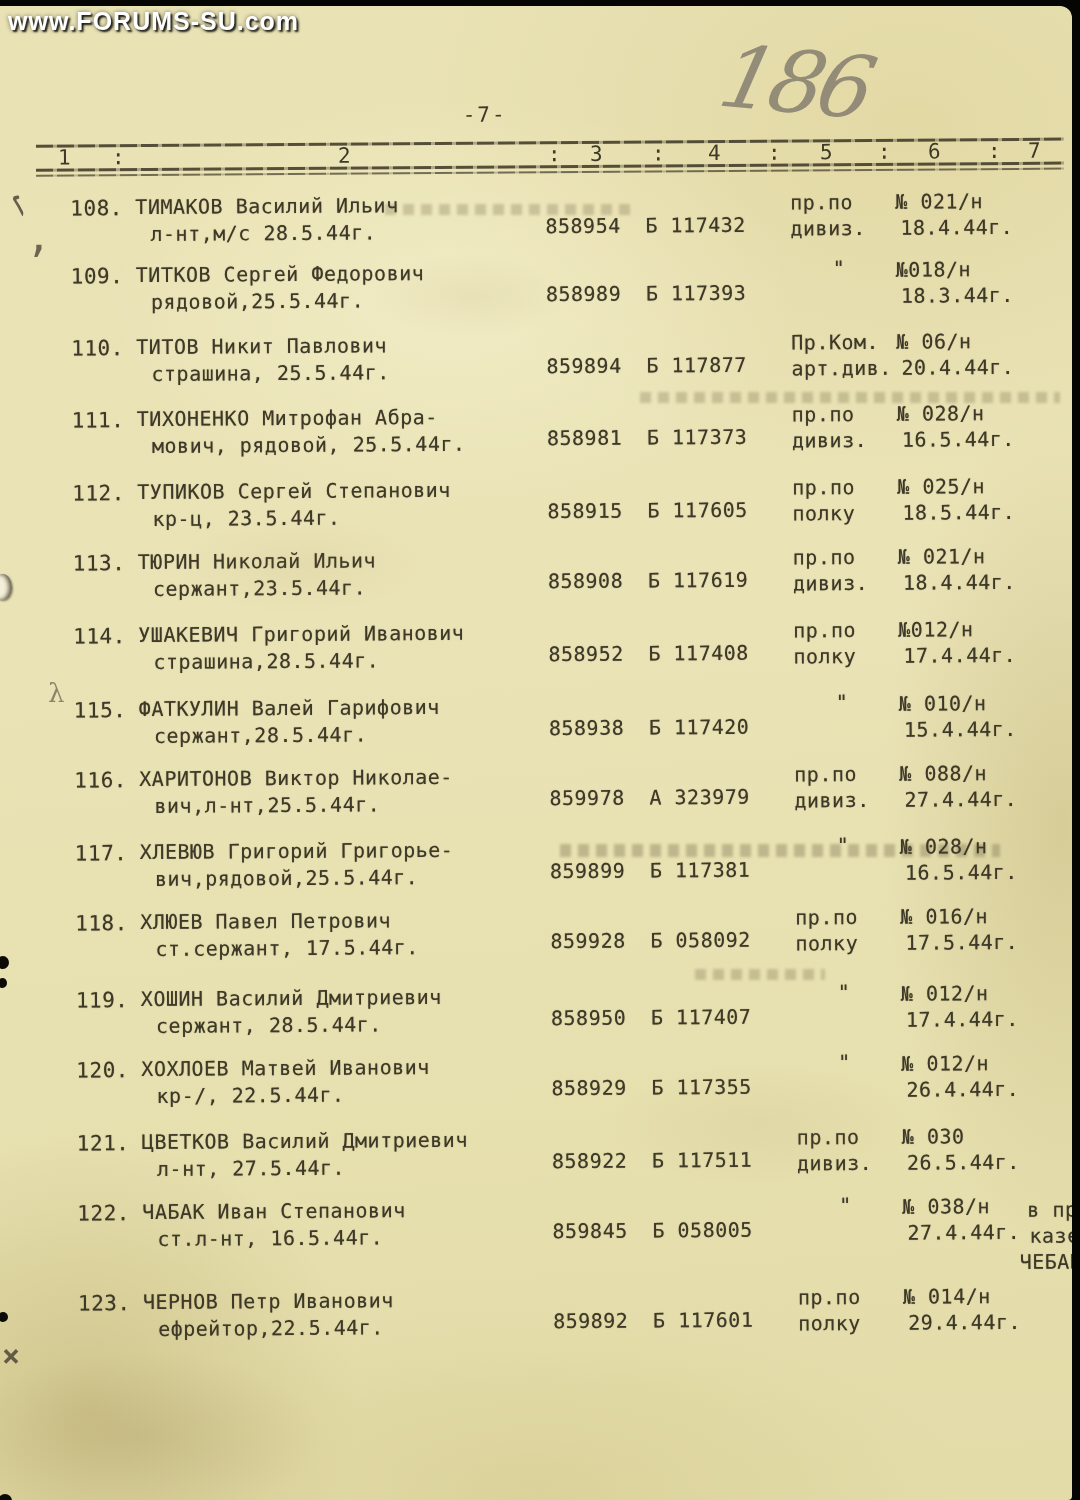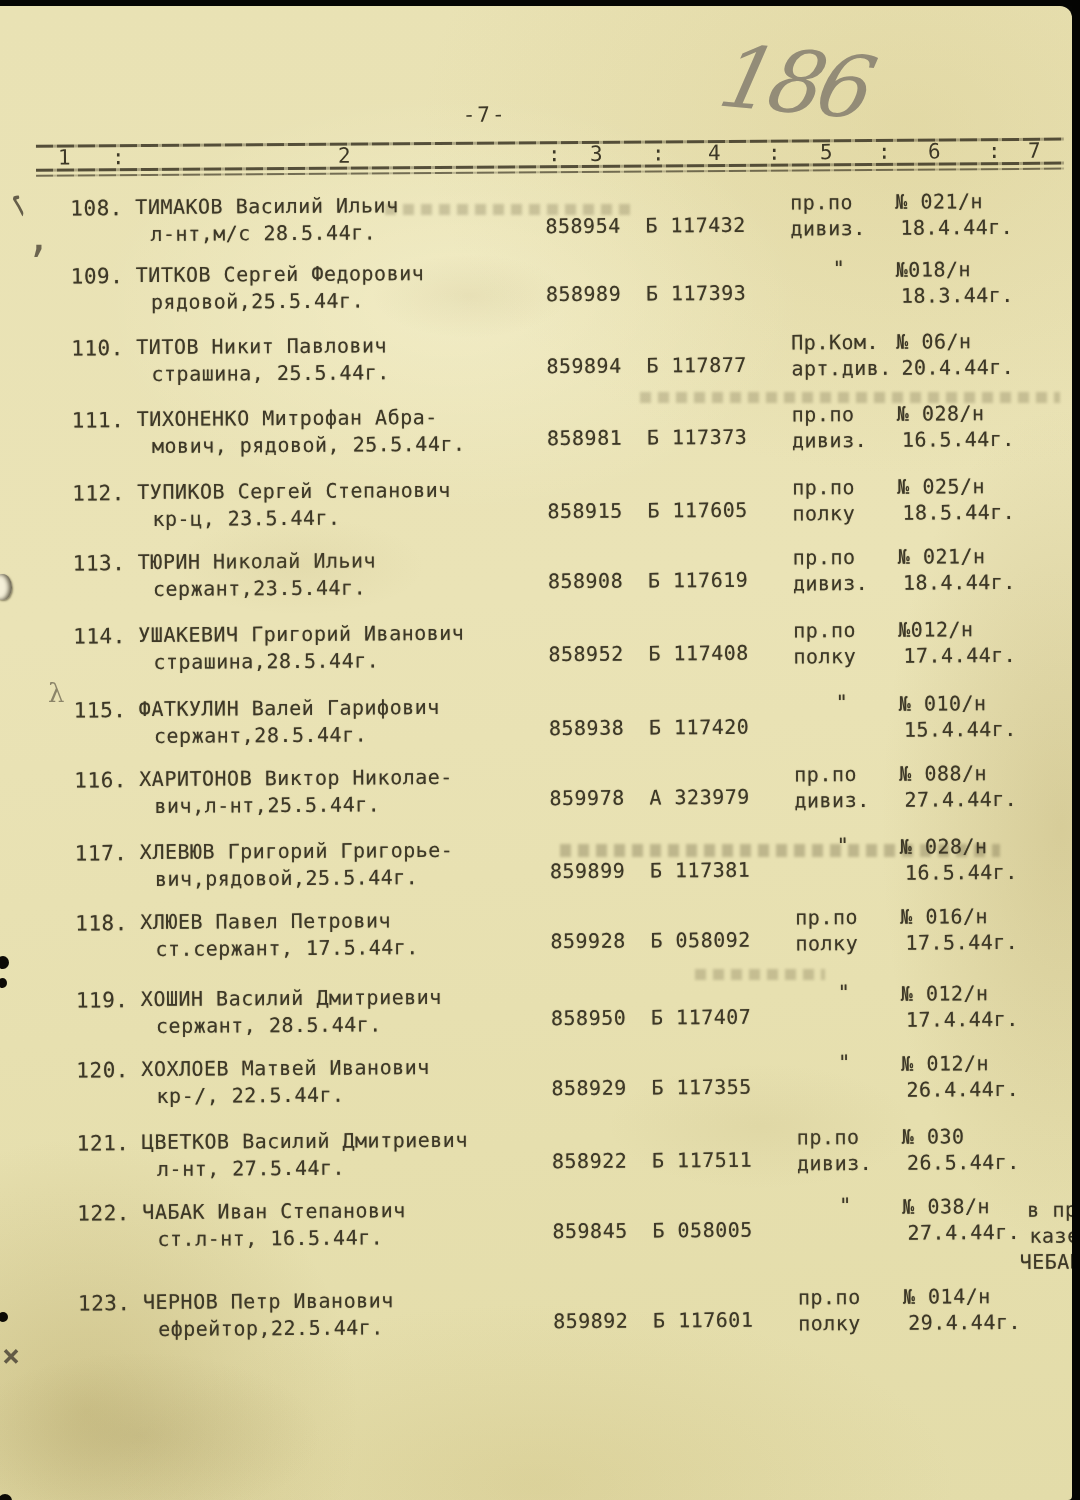--- a/index.html
+++ b/index.html
@@ -300,13 +300,14 @@
             <span class="c4">Б 117601</span>
             <span class="c5a">пр.по</span>
             <span class="c5b">полку</span>
             <span class="c6a">№ 014/н</span>
             <span class="c6b">29.4.44г.</span>
           </div>
         </div>
     </div>
   </div>
 
+  <div class="wm">www.FORUMS-SU.com</div>
 </div>
 
 </body></html>

